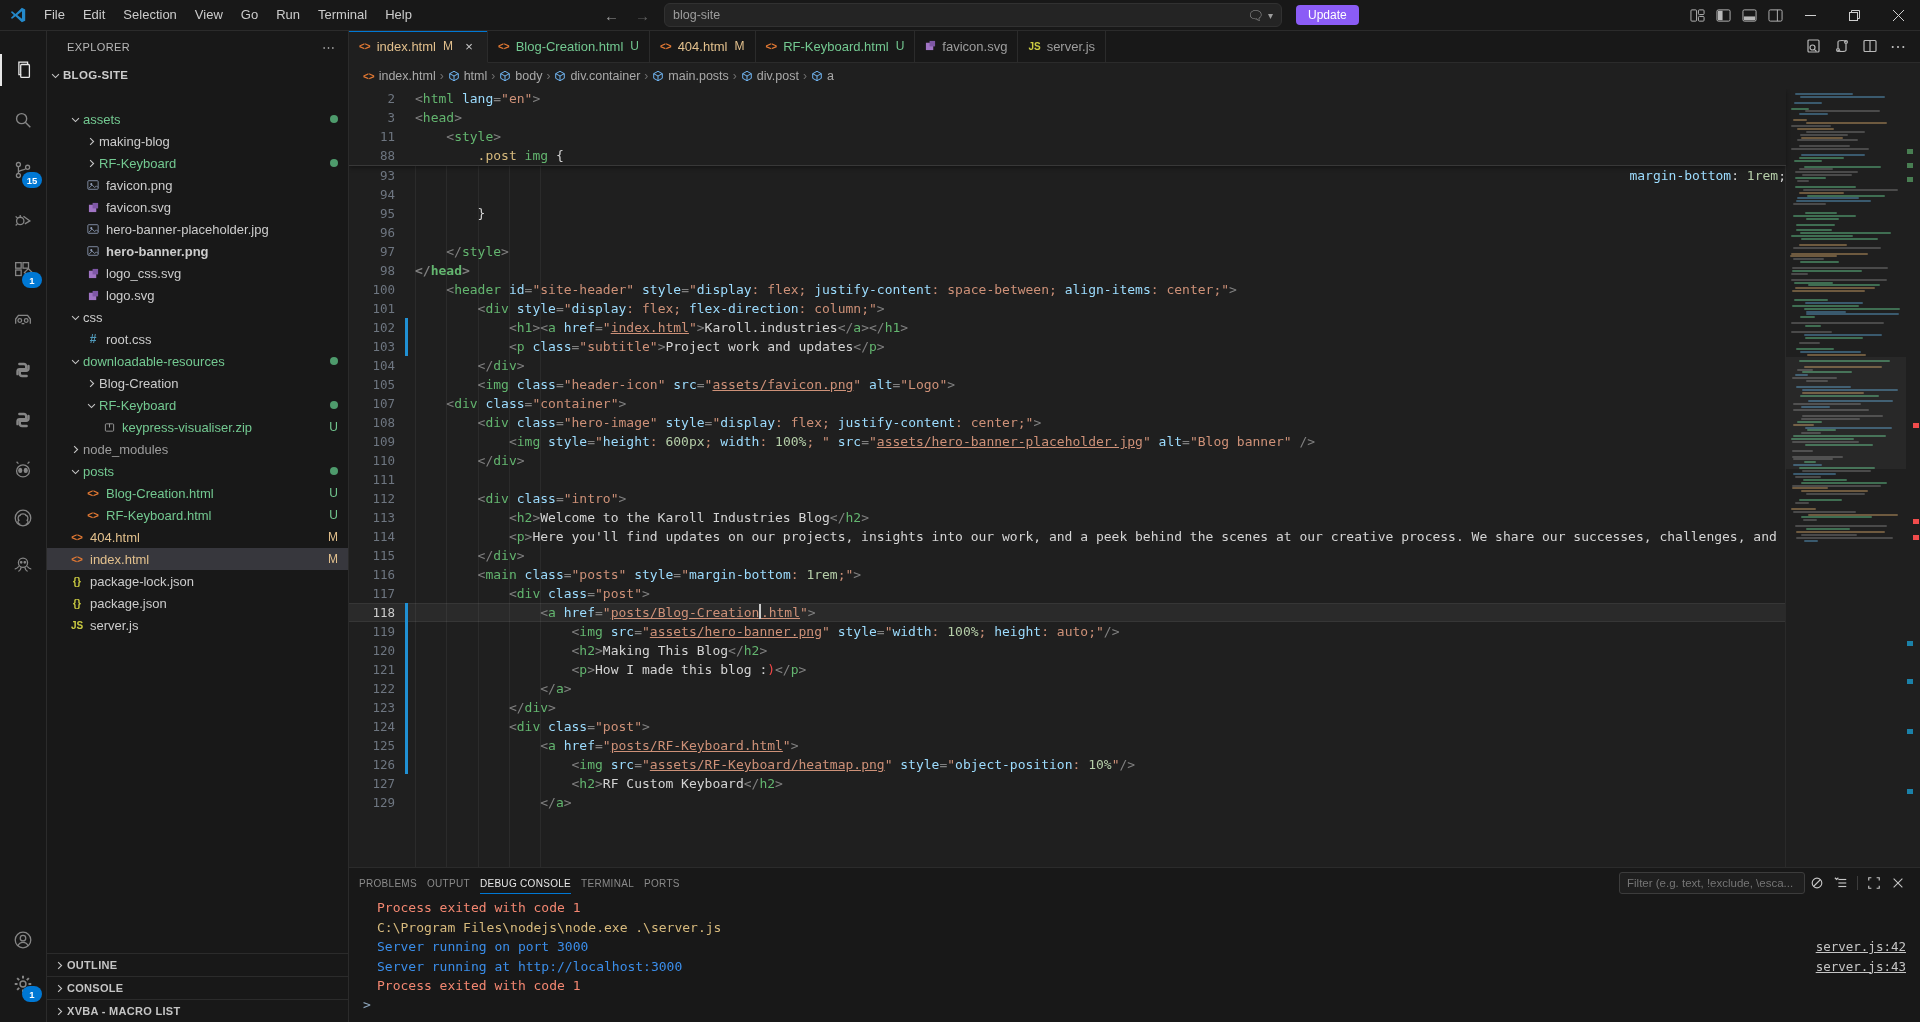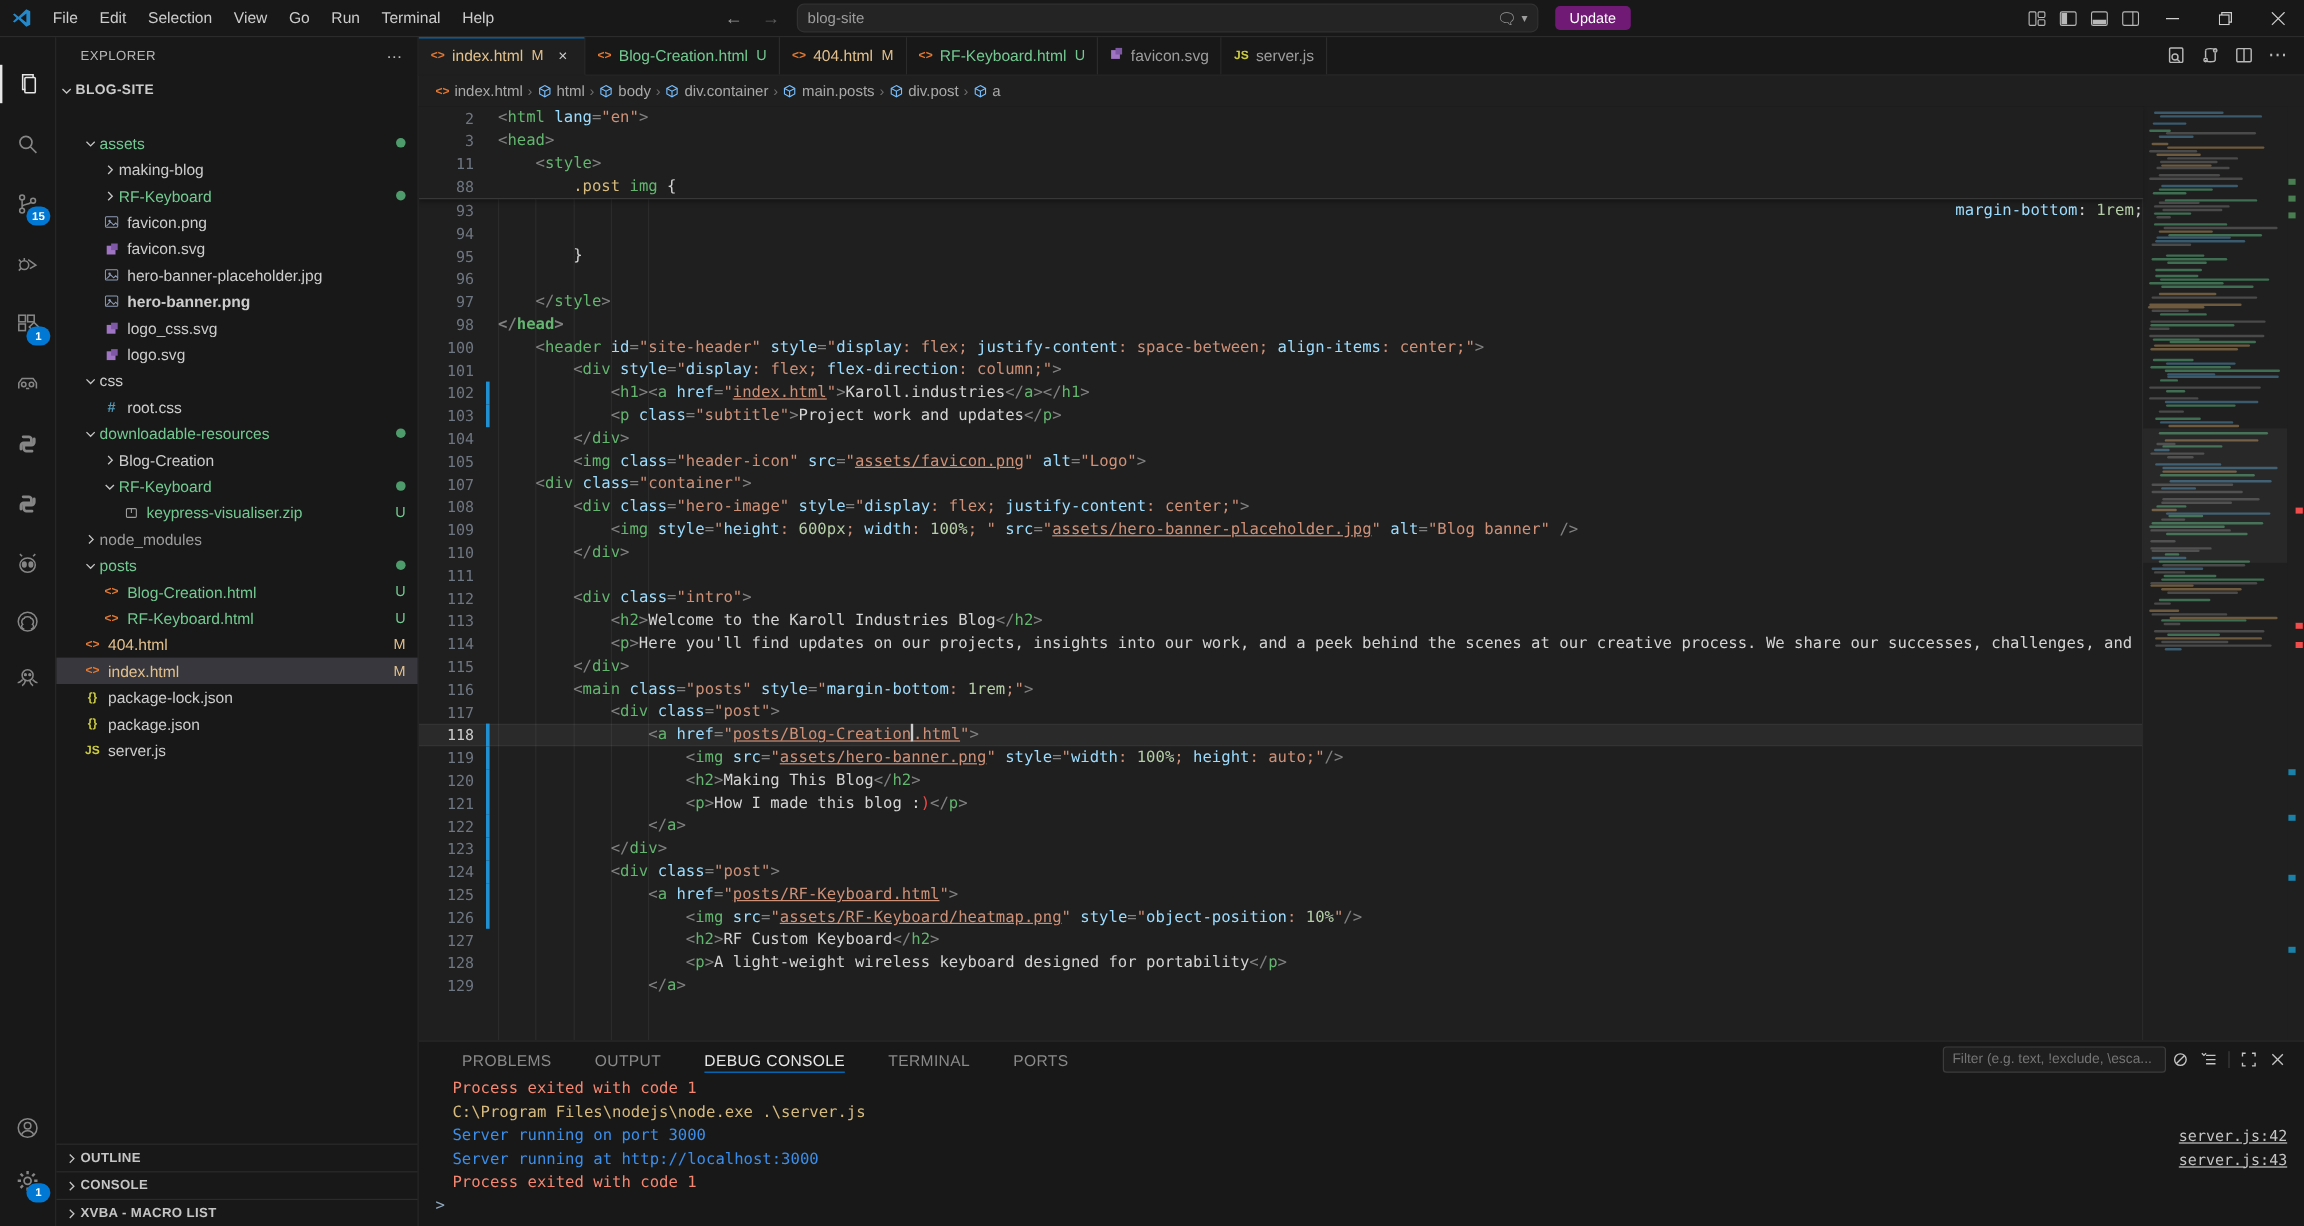--- a/index.html
+++ b/index.html
@@ -11,21 +11,21 @@
   .vslogo{width:18px;height:18px;margin:0 8px 0 9px;flex:0 0 auto;}
   .menu-item{font-size:13px;color:#cccccc;padding:0 9px;line-height:30px;cursor:default;}
   .tb-center{position:absolute;left:596px;top:3px;display:flex;align-items:center;}
   .nav-arrow{font-size:15px;color:#9a9a9a;padding:0 8px;}
   .nav-arrow.dim{color:#5f5f5f;}
   .searchbox{width:600px;height:22px;background:#242424;border:1px solid #313131;border-radius:6px;
              display:flex;align-items:center;font-size:12.5px;color:#9d9d9d;padding:0 8px;}
   .searchbox .grow{flex:1;}
   .copilot{color:#9d9d9d;font-size:13px;margin-right:4px;}
   .sb-chev{color:#9d9d9d;font-size:10px;}
-  .update-btn{margin-left:14px;height:20px;background:#701a75;color:#ffffff;border:none;border-radius:4px;
+  .update-btn{margin-left:14px;height:20px;background:#8b5cf6;color:#ffffff;border:none;border-radius:4px;
               font-size:12px;padding:0 12px;font-family:inherit;}
   .tb-right{position:absolute;right:0;top:0;height:30px;display:flex;align-items:center;}
   .tb-ic{width:26px;height:30px;display:flex;align-items:center;justify-content:center;color:#b8b8b8;}
   .tb-ic svg{display:block;}
   .win-ic{width:44px;height:30px;display:flex;align-items:center;justify-content:center;color:#cfcfcf;}
   
   .row{position:absolute;top:30px;left:0;right:0;bottom:0;display:flex;}
   
   .activitybar{width:46px;background:#181818;border-right:1px solid #2b2b2b;position:relative;flex:0 0 auto;}
   .act-ic{position:absolute;left:0;width:46px;height:40px;display:flex;align-items:center;justify-content:center;color:#868686;}
@@ -86,21 +86,21 @@
   .cursor{display:inline-block;width:1.5px;height:15px;background:#cccccc;vertical-align:-2px;}
   .minimap{position:absolute;top:0;right:14px;width:120px;bottom:0;background:#1f1f1f;border-left:1px solid #2a2a2a;}
   .mm-bar{position:absolute;height:2px;border-radius:1px;}
   .mm-slider{position:absolute;left:0;right:0;background:rgba(255,255,255,0.045);}
   .ruler{position:absolute;top:0;right:0;width:14px;bottom:0;}
   .rl-mark{position:absolute;width:6px;height:5px;}
   
   .panel{height:154px;background:#181818;border-top:1px solid #2b2b2b;position:relative;
          font-family:"DejaVu Sans Mono","Liberation Mono",monospace;}
   .panel-head{height:30px;display:flex;align-items:center;font-family:"Liberation Sans",sans-serif;}
-  .ptab{font-size:13px;color:#8a8a8a;margin-left:36px;letter-spacing:.3px;position:relative;height:30px;display:flex;align-items:center;}
+  .ptab{font-size:10px;color:#8a8a8a;margin-left:10px;letter-spacing:.3px;position:relative;height:30px;display:flex;align-items:center;}
   .ptab.active{color:#e7e7e7;}
   .ptab.active::after{content:"";position:absolute;left:0;right:0;bottom:4px;height:1.5px;background:#0078d4;}
   .panel-right{margin-left:auto;display:flex;align-items:center;padding-right:10px;}
   .filter-input{width:170px;height:20px;background:#1f1f1f;border:1px solid #3c3c3c;border-radius:3px;
                 color:#989898;font-size:11.5px;padding:0 7px;font-family:inherit;}
   .pr-ic{width:24px;height:24px;display:flex;align-items:center;justify-content:center;color:#c5c5c5;}
   .pr-sep{width:1px;height:14px;background:#3c3c3c;margin:0 4px;}
   .con-line{height:19.5px;line-height:19.5px;font-size:13px;display:flex;padding-left:28px;white-space:pre;}
   .con-line .link{margin-left:auto;margin-right:14px;color:#c5c5c5;text-decoration:underline;font-size:12.5px;}
   .k-error{color:#f48771;} .k-cmd{color:#d7ba7d;} .k-info{color:#3b8eea;}
@@ -692,21 +692,20 @@
             <div class="codeline current"><span class="num cur">118</span><span class="modbar"></span><span class="ltext" style="padding-left: 16ch;"><span class="tk-p">&lt;</span><span class="tk-t">a</span><span class="tk-x"> </span><span class="tk-a">href</span><span class="tk-p">=</span><span class="tk-s">"</span><span class="tk-u">posts/Blog-Creation</span><span class="cursor"></span><span class="tk-u">.html</span><span class="tk-s">"</span><span class="tk-p">&gt;</span></span></div>
             <div class="codeline"><span class="num">119</span><span class="modbar"></span><span class="ltext" style="padding-left: 20ch;"><span class="tk-p">&lt;</span><span class="tk-t">img</span><span class="tk-x"> </span><span class="tk-a">src</span><span class="tk-p">=</span><span class="tk-s">"</span><span class="tk-u">assets/hero-banner.png</span><span class="tk-s">"</span><span class="tk-x"> </span><span class="tk-a">style</span><span class="tk-p">=</span><span class="tk-s">"</span><span class="tk-c">width</span><span class="tk-s">: </span><span class="tk-n">100%</span><span class="tk-s">; </span><span class="tk-c">height</span><span class="tk-s">: auto;"</span><span class="tk-p">/&gt;</span></span></div>
             <div class="codeline"><span class="num">120</span><span class="modbar"></span><span class="ltext" style="padding-left: 20ch;"><span class="tk-p">&lt;</span><span class="tk-t">h2</span><span class="tk-p">&gt;</span><span class="tk-x">Making This Blog</span><span class="tk-p">&lt;/</span><span class="tk-t">h2</span><span class="tk-p">&gt;</span></span></div>
             <div class="codeline"><span class="num">121</span><span class="modbar"></span><span class="ltext" style="padding-left: 20ch;"><span class="tk-p">&lt;</span><span class="tk-t">p</span><span class="tk-p">&gt;</span><span class="tk-x">How I made this blog :</span><span class="tk-r">)</span><span class="tk-p">&lt;/</span><span class="tk-t">p</span><span class="tk-p">&gt;</span></span></div>
             <div class="codeline"><span class="num">122</span><span class="modbar"></span><span class="ltext" style="padding-left: 16ch;"><span class="tk-p">&lt;/</span><span class="tk-t">a</span><span class="tk-p">&gt;</span></span></div>
             <div class="codeline"><span class="num">123</span><span class="modbar"></span><span class="ltext" style="padding-left: 12ch;"><span class="tk-p">&lt;/</span><span class="tk-t">div</span><span class="tk-p">&gt;</span></span></div>
             <div class="codeline"><span class="num">124</span><span class="modbar"></span><span class="ltext" style="padding-left: 12ch;"><span class="tk-p">&lt;</span><span class="tk-t">div</span><span class="tk-x"> </span><span class="tk-a">class</span><span class="tk-p">=</span><span class="tk-s">"post"</span><span class="tk-p">&gt;</span></span></div>
             <div class="codeline"><span class="num">125</span><span class="modbar"></span><span class="ltext" style="padding-left: 16ch;"><span class="tk-p">&lt;</span><span class="tk-t">a</span><span class="tk-x"> </span><span class="tk-a">href</span><span class="tk-p">=</span><span class="tk-s">"</span><span class="tk-u">posts/RF-Keyboard.html</span><span class="tk-s">"</span><span class="tk-p">&gt;</span></span></div>
             <div class="codeline"><span class="num">126</span><span class="modbar"></span><span class="ltext" style="padding-left: 20ch;"><span class="tk-p">&lt;</span><span class="tk-t">img</span><span class="tk-x"> </span><span class="tk-a">src</span><span class="tk-p">=</span><span class="tk-s">"</span><span class="tk-u">assets/RF-Keyboard/heatmap.png</span><span class="tk-s">"</span><span class="tk-x"> </span><span class="tk-a">style</span><span class="tk-p">=</span><span class="tk-s">"</span><span class="tk-c">object-position</span><span class="tk-s">: </span><span class="tk-n">10%</span><span class="tk-s">"</span><span class="tk-p">/&gt;</span></span></div>
             <div class="codeline"><span class="num">127</span><span class="ltext" style="padding-left: 20ch;"><span class="tk-p">&lt;</span><span class="tk-t">h2</span><span class="tk-p">&gt;</span><span class="tk-x">RF Custom Keyboard</span><span class="tk-p">&lt;/</span><span class="tk-t">h2</span><span class="tk-p">&gt;</span></span></div>
-            <div class="codeline"><span class="num">128</span><span class="ltext" style="padding-left: 20ch;"><span class="tk-p">&lt;</span><span class="tk-t">p</span><span class="tk-p">&gt;</span><span class="tk-x">A light-weight wireless keyboard designed for portability</span><span class="tk-p">&lt;/</span><span class="tk-t">p</span><span class="tk-p">&gt;</span></span></div>
             <div class="codeline"><span class="num">129</span><span class="ltext" style="padding-left: 16ch;"><span class="tk-p">&lt;/</span><span class="tk-t">a</span><span class="tk-p">&gt;</span></span></div>
           </div>
         <div id="sticky">
             <div class="codeline"><span class="num">2</span><span class="ltext" style="padding-left: 0ch;"><span class="tk-p">&lt;</span><span class="tk-t">html</span><span class="tk-x"> </span><span class="tk-a">lang</span><span class="tk-p">=</span><span class="tk-s">"en"</span><span class="tk-p">&gt;</span></span></div>
             <div class="codeline"><span class="num">3</span><span class="ltext" style="padding-left: 0ch;"><span class="tk-p">&lt;</span><span class="tk-t">head</span><span class="tk-p">&gt;</span></span></div>
             <div class="codeline"><span class="num">11</span><span class="ltext" style="padding-left: 4ch;"><span class="tk-p">&lt;</span><span class="tk-t">style</span><span class="tk-p">&gt;</span></span></div>
             <div class="codeline"><span class="num">88</span><span class="ltext" style="padding-left: 8ch;"><span class="tk-g">.post</span><span class="tk-x"> </span><span class="tk-t">img</span><span class="tk-x"> {</span></span></div>
           </div>
         <div class="minimap" id="minimap">
             <div class="mm-bar" style="top: 4px; left: 9.38677px; width: 58.0948px; background: rgb(58, 90, 110);"></div>

